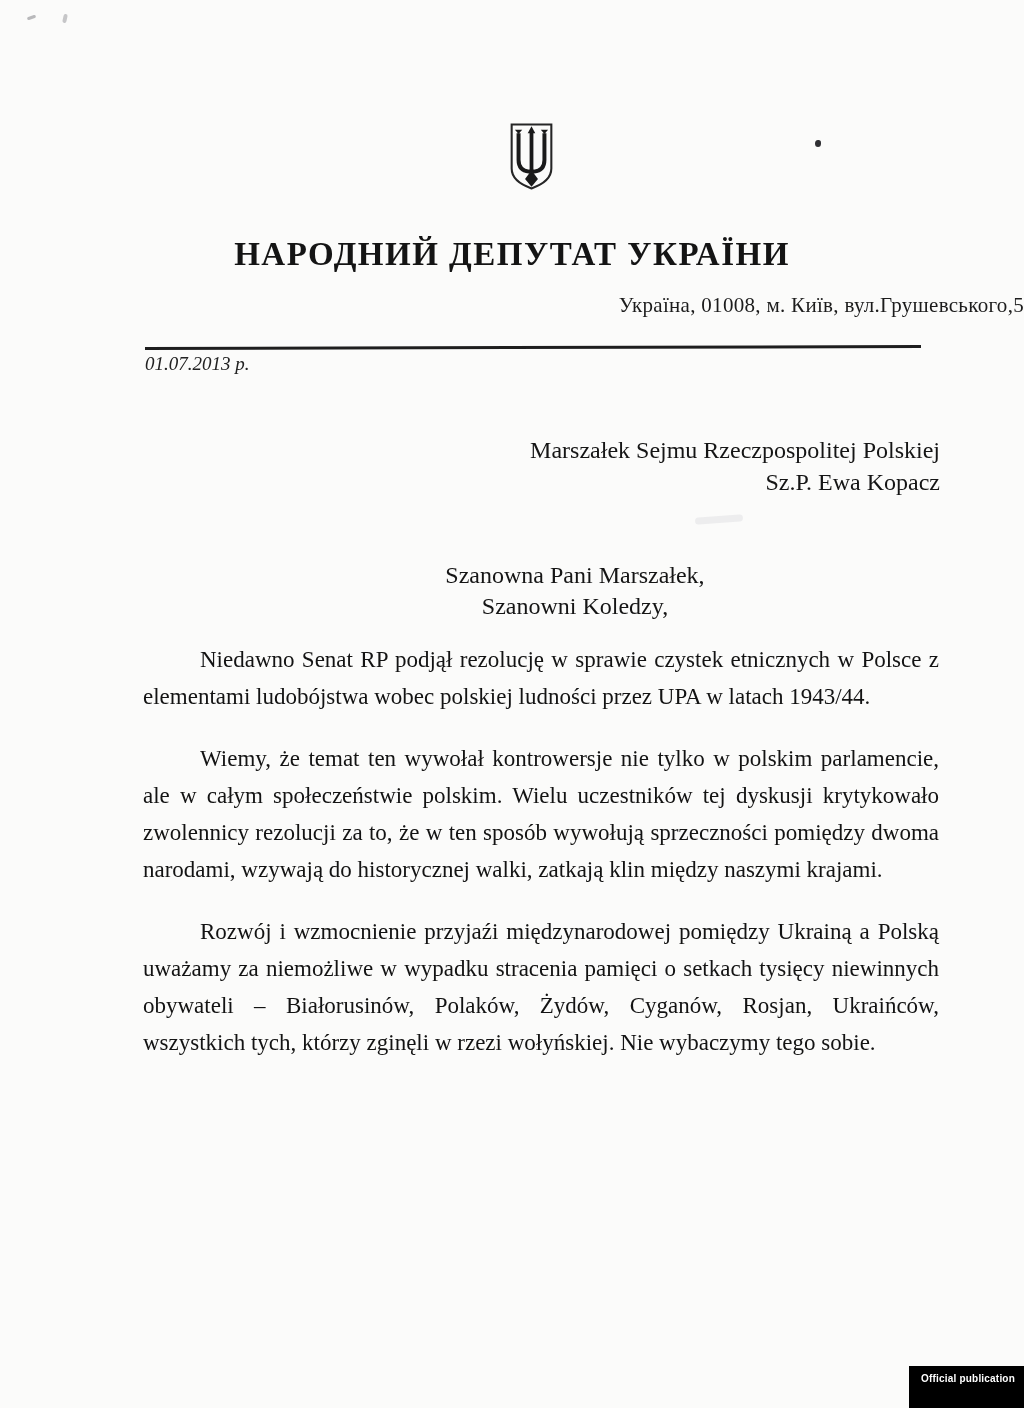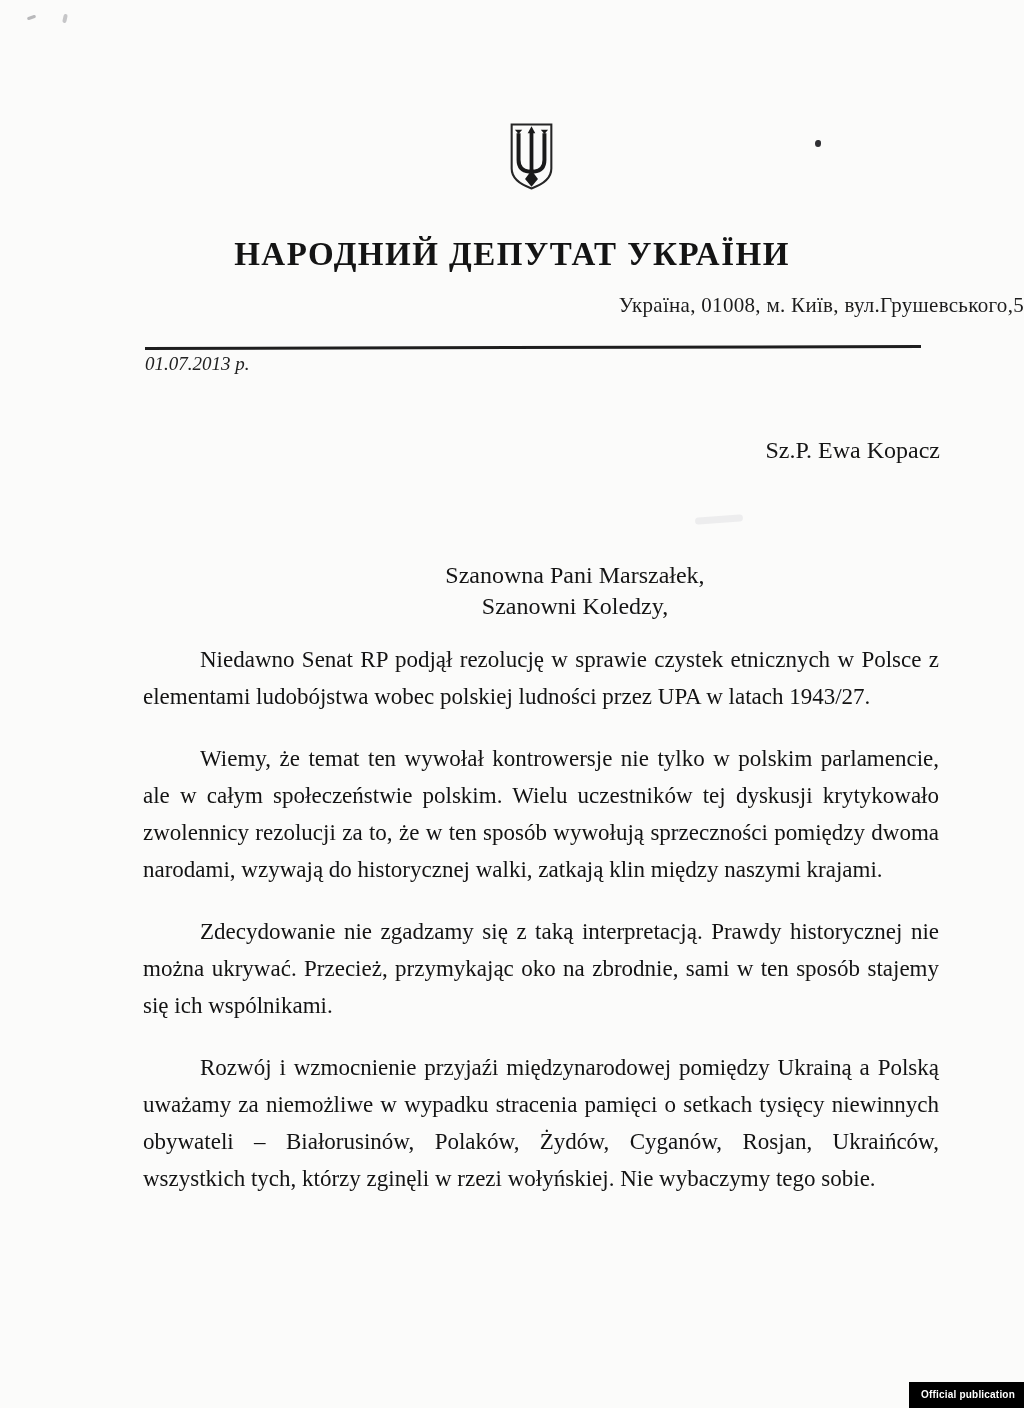--- a/index.html
+++ b/index.html
@@ -58,21 +58,21 @@
     margin:0 0 25px 0;
     text-indent:57px;
     text-align:justify;
   }
   
   .badge{
     position:absolute;right:0;bottom:0;
     background:#000;color:#fff;
     font-family:"Liberation Sans","DejaVu Sans",sans-serif;
     font-size:10px;font-weight:bold;
-    padding:7px 9px 8px 12px;
+    padding:7px 9px 24px 12px;
     letter-spacing:0.2px;
   }
   
   .art{position:absolute;pointer-events:none;}
   .art-1{left:27px;top:16px;width:9px;height:3px;background:#b9b9bb;border-radius:2px;transform:rotate(-20deg);}
   .art-2{left:63px;top:14px;width:4px;height:9px;background:#c6c6c8;border-radius:2px;transform:rotate(12deg);}
   .art-3{left:815px;top:140px;width:6px;height:7px;background:#2f2f33;border-radius:50% 40% 50% 50%;}
   .art-4{left:695px;top:516px;width:48px;height:7px;background:#ededee;border-radius:4px;transform:rotate(-4deg);}
 </style>
 </head>
@@ -97,30 +97,30 @@
       <path d="M30 56 L22.5 66 L30 75 L37.5 66 Z" fill="#1a1a1a"></path>
     </svg>
   </div>
 
   <div class="lh-title">НАРОДНИЙ ДЕПУТАТ УКРАЇНИ</div>
   <div class="lh-address">Україна, 01008, м. Київ, вул.Грушевського,5</div>
   <div class="lh-rule"></div>
   <div class="lh-date">01.07.2013 р.</div>
 
   <div class="recipient">
+    <div>Marszałek Sejmu Rzeczpospolitej Polskiej</div>
     <div>Sz.P. Ewa Kopacz</div>
   </div>
 
   <div class="salutation">
     <div>Szanowna Pani Marszałek,</div>
     <div>Szanowni Koledzy,</div>
   </div>
 
   <div class="body-text">
-    <p>Niedawno Senat RP podjął rezolucję w sprawie czystek etnicznych w Polsce z elementami ludobójstwa wobec polskiej ludności przez UPA w latach 1943/27.</p>
+    <p>Niedawno Senat RP podjął rezolucję w sprawie czystek etnicznych w Polsce z elementami ludobójstwa wobec polskiej ludności przez UPA w latach 1943/44.</p>
     <p>Wiemy, że temat ten wywołał kontrowersje nie tylko w polskim parlamencie, ale w całym społeczeństwie polskim. Wielu uczestników tej dyskusji krytykowało zwolennicy rezolucji za to, że w ten sposób wywołują sprzeczności pomiędzy dwoma narodami, wzywają do historycznej walki, zatkają klin między naszymi krajami.</p>
-    <p>Zdecydowanie nie zgadzamy się z taką interpretacją. Prawdy historycznej nie można ukrywać. Przecież, przymykając oko na zbrodnie, sami w ten sposób stajemy się ich wspólnikami.</p>
     <p>Rozwój i wzmocnienie przyjaźi międzynarodowej pomiędzy Ukrainą a Polską uważamy za niemożliwe w wypadku stracenia pamięci o setkach tysięcy niewinnych obywateli – Białorusinów, Polaków, Żydów, Cyganów, Rosjan, Ukraińców, wszystkich tych, którzy zginęli w rzezi wołyńskiej. Nie wybaczymy tego sobie.</p>
   </div>
 
   <div class="badge">Official publication</div>
 
 </div>
 
 </body></html>

